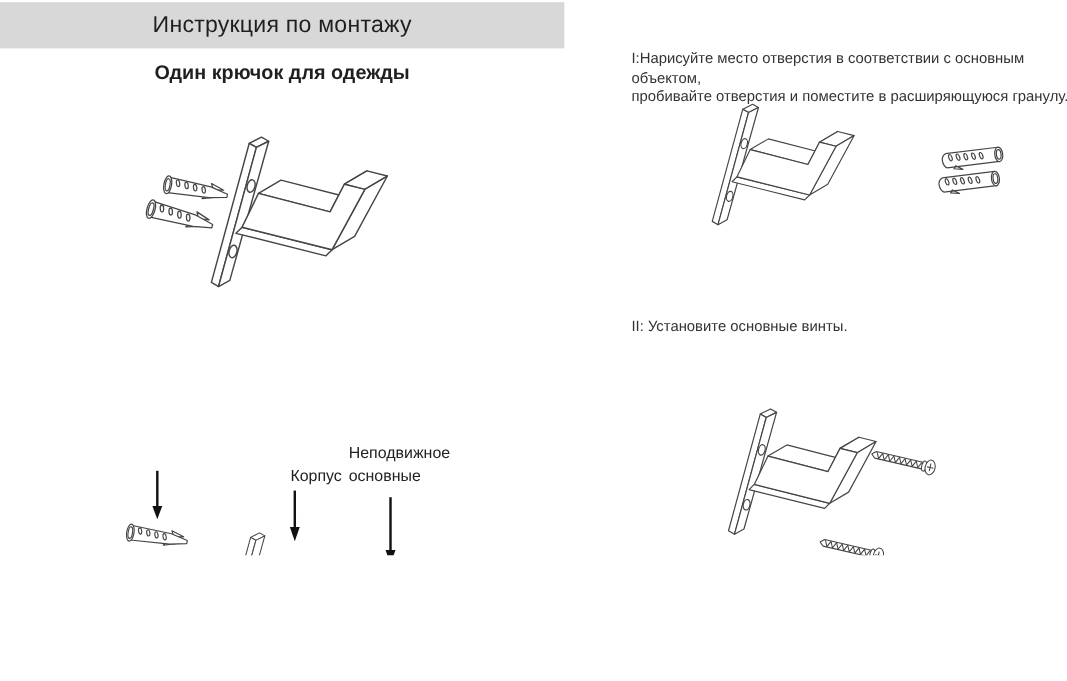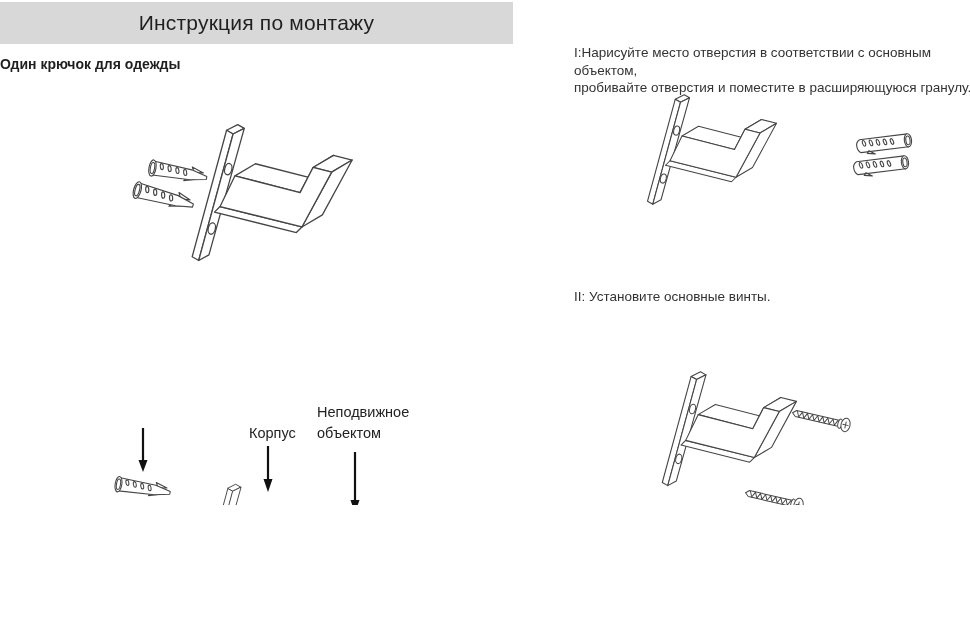--- a/index.html
+++ b/index.html
@@ -2,21 +2,21 @@
 <html><head>
 <meta charset="utf-8">
 <style>
   html,body{margin:0;padding:0;background:#ffffff;}
   #page{position:relative;width:970px;height:505px;background:#ffffff;overflow:hidden;
         font-family:"Liberation Sans", sans-serif;color:#262626;}
   .abs{position:absolute;}
   #header-bar{left:0;top:2px;width:513px;height:42px;background:#d8d8d8;
               display:flex;align-items:center;justify-content:center;}
   #header-title{font-size:21px;letter-spacing:.2px;color:#1f1f1f;}
-  #subtitle{left:0;top:56px;width:513px;font-size:14px;font-weight:bold;color:#1f1f1f;}
+  #subtitle{left:0;top:56px;width:513px;text-align:center;font-size:18px;font-weight:bold;color:#1f1f1f;}
   .part-label{font-size:14.5px;line-height:21px;color:#222;}
   .step-text{font-size:13.5px;line-height:17.5px;color:#333;}
   svg{overflow:visible;}
 </style>
 </head>
 <body>
 
 <div id="page">
 
   <svg width="0" height="0" class="abs" style="left:0;top:0" aria-hidden="true">
@@ -90,24 +90,24 @@
   </svg>
 
   <svg class="abs art" style="left:620px;top:80px" width="310" height="140" viewBox="0 0 310 140">
     <use href="#hook" transform="translate(8,-10) scale(0.75)"></use>
     <use href="#anchor-b" transform="translate(233,56) rotate(-7)"></use>
     <use href="#anchor-b" transform="translate(230,78) rotate(-7)"></use>
   </svg>
 
   <div class="abs part-label" style="left:85px;top:383px">
   </div>
-  <div class="abs part-label" style="left:249px;top:423px">Корпус</div>
+  <div class="abs part-label" style="left:264px;top:423px">Корпус</div>
   <div class="abs part-label" style="left:317px;top:402px">
     <div>Неподвижное</div>
-    <div>объектом</div>
+    <div>основные</div>
   </div>
 
   <svg class="abs" style="left:130px;top:420px" width="240" height="100" viewBox="0 0 240 100">
     <g stroke="#111" stroke-width="2.2" fill="#111">
       <line x1="13" y1="8" x2="13" y2="41"></line>
       <polygon points="8.5,40 17.5,40 13,52" stroke="none"></polygon>
       <line x1="138" y1="26" x2="138" y2="60"></line>
       <polygon points="133.5,59 142.5,59 138,72" stroke="none"></polygon>
       <line x1="225" y1="32" x2="225" y2="81"></line>
       <polygon points="220.5,80 229.5,80 225,93" stroke="none"></polygon>

